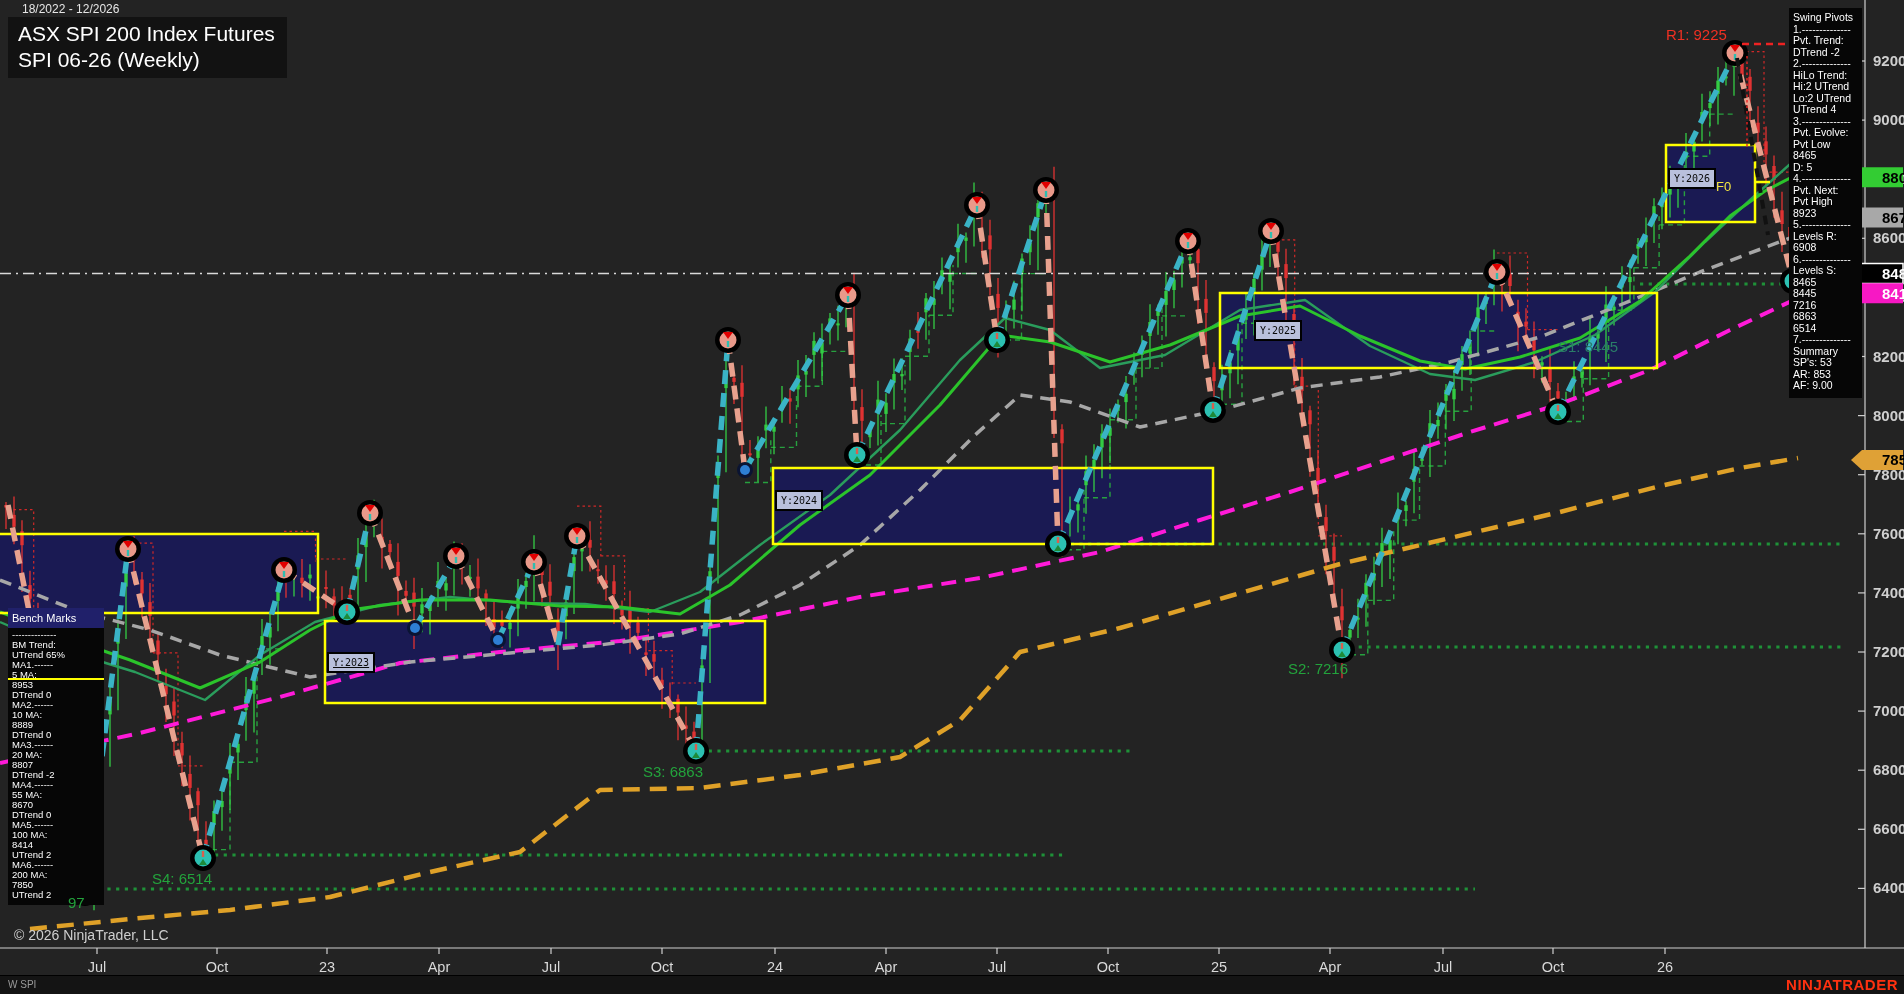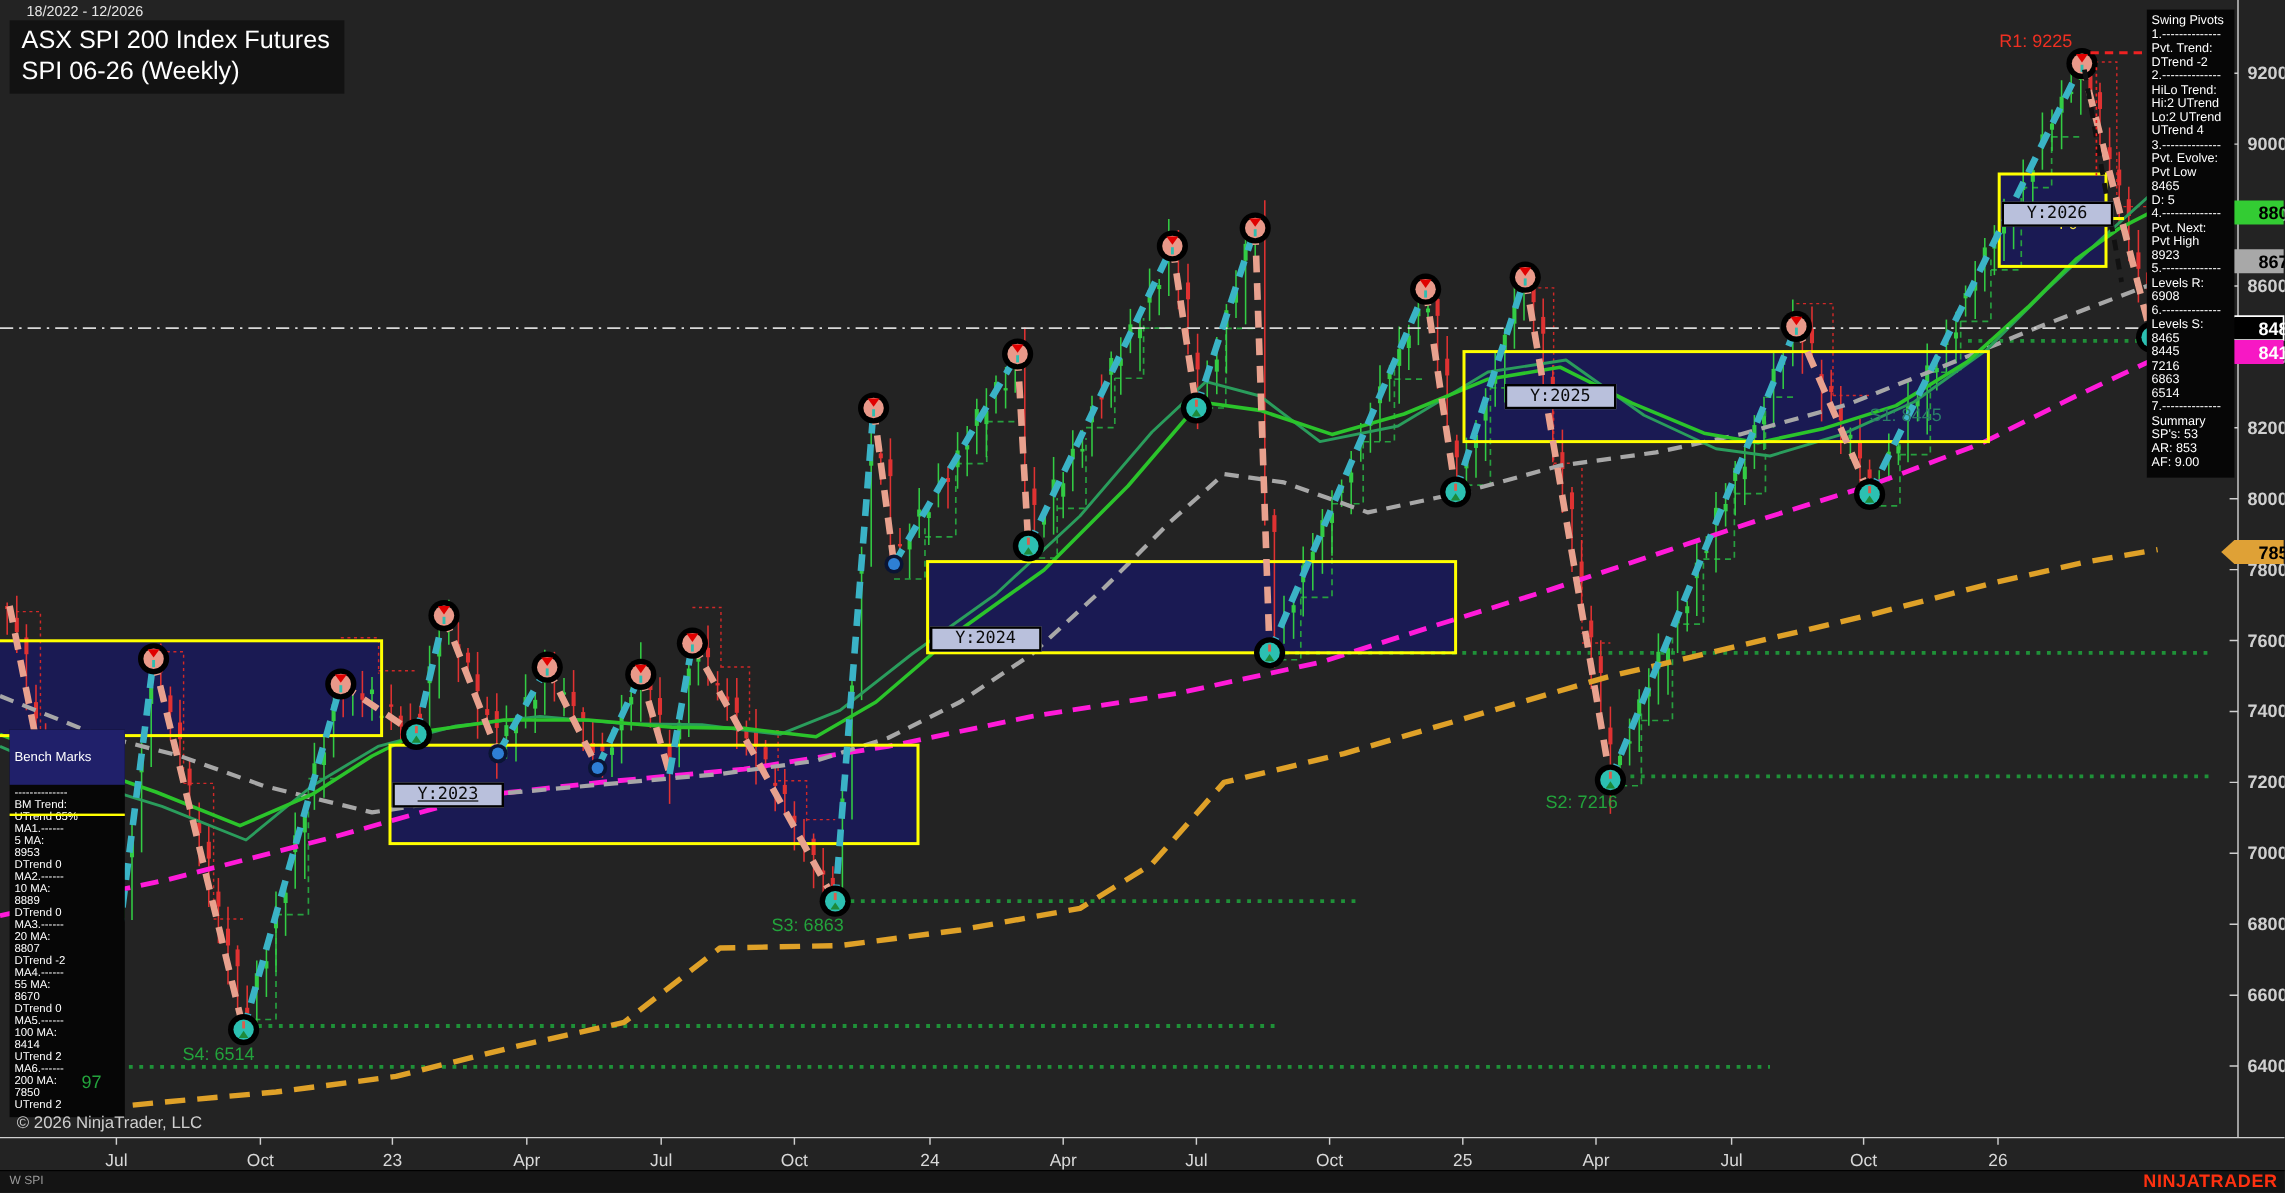--- a/index.html
+++ b/index.html
@@ -6,26 +6,26 @@
   #stage{position:relative;width:1904px;height:994px;background:#232323;overflow:hidden;
          font-family:"Liberation Sans",sans-serif;}
   #chart-svg{position:absolute;left:0;top:0;}
   .range-label{position:absolute;left:22px;top:2px;font-size:12px;color:#e6e6e6;}
   .title-box{position:absolute;left:8px;top:17px;background:#121212;color:#fff;
              padding:4px 12px 6px 10px;font-size:21px;line-height:1.22;}
   .panel{position:absolute;background:#060606;color:#fff;}
   #swing-panel{left:1789px;top:8px;width:67px;padding:4px 2px 6px 4px;
                font-size:10.5px;line-height:11.5px;}
   #bench-panel{left:8px;top:608px;width:96px;padding-bottom:5px;font-size:9.5px;line-height:10px;}
-  #bench-panel .panel-title{background:#20206a;color:#fff;font-size:11px;padding:18px 4px;}
+  #bench-panel .panel-title{background:#20206a;color:#fff;font-size:11px;padding:5px 4px;}
   #bench-panel .panel-body{padding:2px 4px 0 4px;}
   .bm-yellow-line{position:absolute;left:8px;top:678px;width:96px;height:2px;background:#ffff00;}
   .ann{position:absolute;white-space:nowrap;}
-  .ybox-label{position:absolute;font-family:"DejaVu Sans Mono",monospace;font-size:14px;
-              color:#0a0a0a;background:#b9c0dc;border:2px solid #000;padding:0 19px;line-height:17px;text-align:right;}
+  .ybox-label{position:absolute;font-family:"DejaVu Sans Mono",monospace;font-size:10px;
+              color:#0a0a0a;background:#b9c0dc;border:2px solid #000;padding:0 4px;line-height:17px;text-align:right;}
   .footer-strip{position:absolute;left:0;top:975px;width:1904px;height:19px;background:#141414;
                 border-top:1px solid #000;}
   .copyright{position:absolute;left:14px;top:927px;font-size:14px;color:#cfcfcf;}
   .tab-label{position:absolute;left:8px;top:979px;font-size:10px;color:#9a9a9a;}
   .brand{position:absolute;right:6px;top:976px;font-size:15px;font-weight:bold;
          letter-spacing:.5px;color:#fe3110;}
 </style>
 </head>
 <body>
 
@@ -840,21 +840,21 @@
       <div class="ann" style="left: 1666px; top: 26px; color: rgb(240, 48, 34); font-size: 15px;">R1: 9225</div>
       <div class="ann" style="left: 1558px; top: 297px; color: rgb(42, 125, 104); font-size: 15px; margin-top: 41px;">S1: 8445</div>
       <div class="ann" style="left: 1288px; top: 660px; color: rgb(35, 163, 60); font-size: 15px;">S2: 7216</div>
       <div class="ann" style="left: 643px; top: 763px; color: rgb(35, 163, 60); font-size: 15px;">S3: 6863</div>
       <div class="ann" style="left: 152px; top: 870px; color: rgb(35, 163, 60); font-size: 15px;">S4: 6514</div>
       <div class="ann" style="left: 68px; top: 894px; color: rgb(35, 163, 60); font-size: 15px;">97</div>
       <div class="ann" style="left: 1716px; top: 179px; color: rgb(245, 230, 66); font-size: 13px;">F0</div>
     </div>
   <div id="ybox-labels">
       <div class="ybox-label" style="left: 327px; top: 652px; text-decoration: underline;">Y:2023</div>
-      <div class="ybox-label" style="left: 775px; top: 490px; margin-top: 32px;">Y:2024</div>
+      <div class="ybox-label" style="left: 775px; top: 490px;">Y:2024</div>
       <div class="ybox-label" style="left: 1222px; top: 320px; margin-left: 32px;">Y:2025</div>
       <div class="ybox-label" style="left: 1668px; top: 168px;">Y:2026</div>
     </div>
 
   <div class="footer-strip"></div>
   <div class="copyright">© 2026 NinjaTrader, LLC</div>
   <div class="tab-label">W SPI</div>
   <div class="brand">NINJATRADER</div>
 </div>
 

